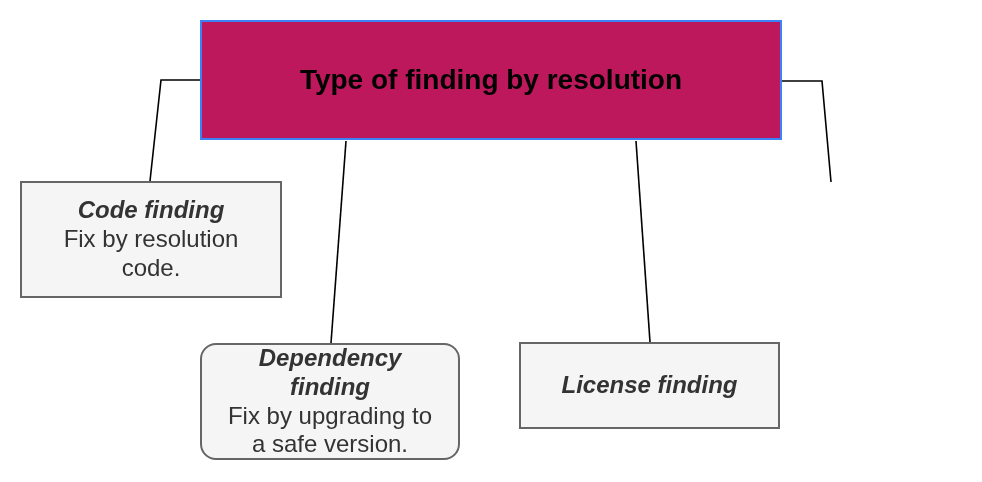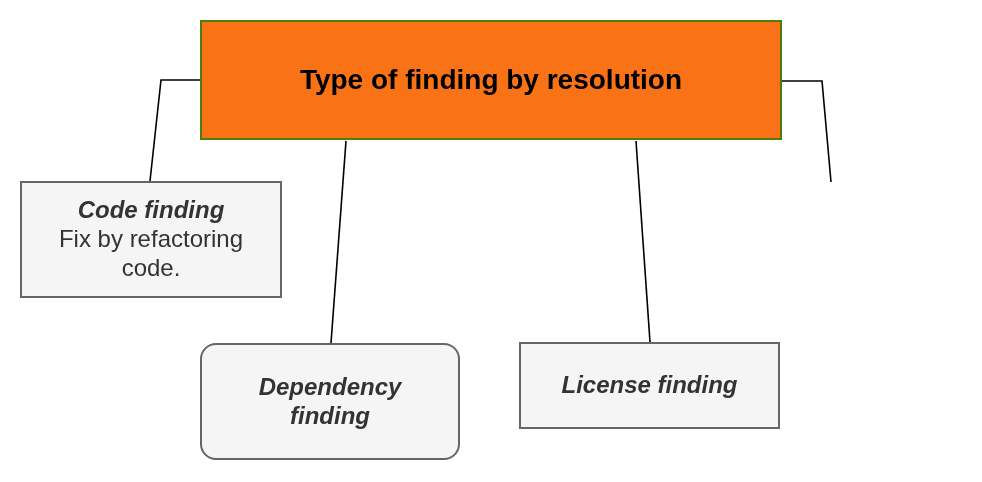--- a/index.html
+++ b/index.html
@@ -34,22 +34,22 @@
     flex-direction: column;
     align-items: center;
     justify-content: center;
     text-align: center;
   }
   .root {
     left: 200px;
     top: 20px;
     width: 582px;
     height: 120px;
-    background: #f97316;
-    border: 2px solid #4d7c0f;
+    background: #be185d;
+    border: 2px solid #3b82f6;
   }
   .root-label {
     color: #000000;
     font-size: 28px;
     font-weight: bold;
     line-height: 1.2;
   }
   .leaf {
     background: #f5f5f5;
     border: 2px solid #666666;
@@ -81,25 +81,26 @@
     <polyline points="636,141 650,342"></polyline>
     <polyline points="782,81 822,81 831,182"></polyline>
   </svg>
 
   <div class="node root">
     <div class="root-label">Type of finding by resolution</div>
   </div>
 
   <div class="node leaf node-code">
     <div class="leaf-title">Code finding</div>
-    <div class="leaf-desc">Fix by refactoring code.</div>
+    <div class="leaf-desc">Fix by resolution code.</div>
   </div>
 
   <div class="node leaf node-dependency">
     <div class="leaf-title">Dependency finding</div>
+    <div class="leaf-desc">Fix by upgrading to a safe version.</div>
   </div>
 
   <div class="node leaf node-license">
     <div class="leaf-title">License finding</div>
   </div>
 
 
 </div>
 
 </body></html>

